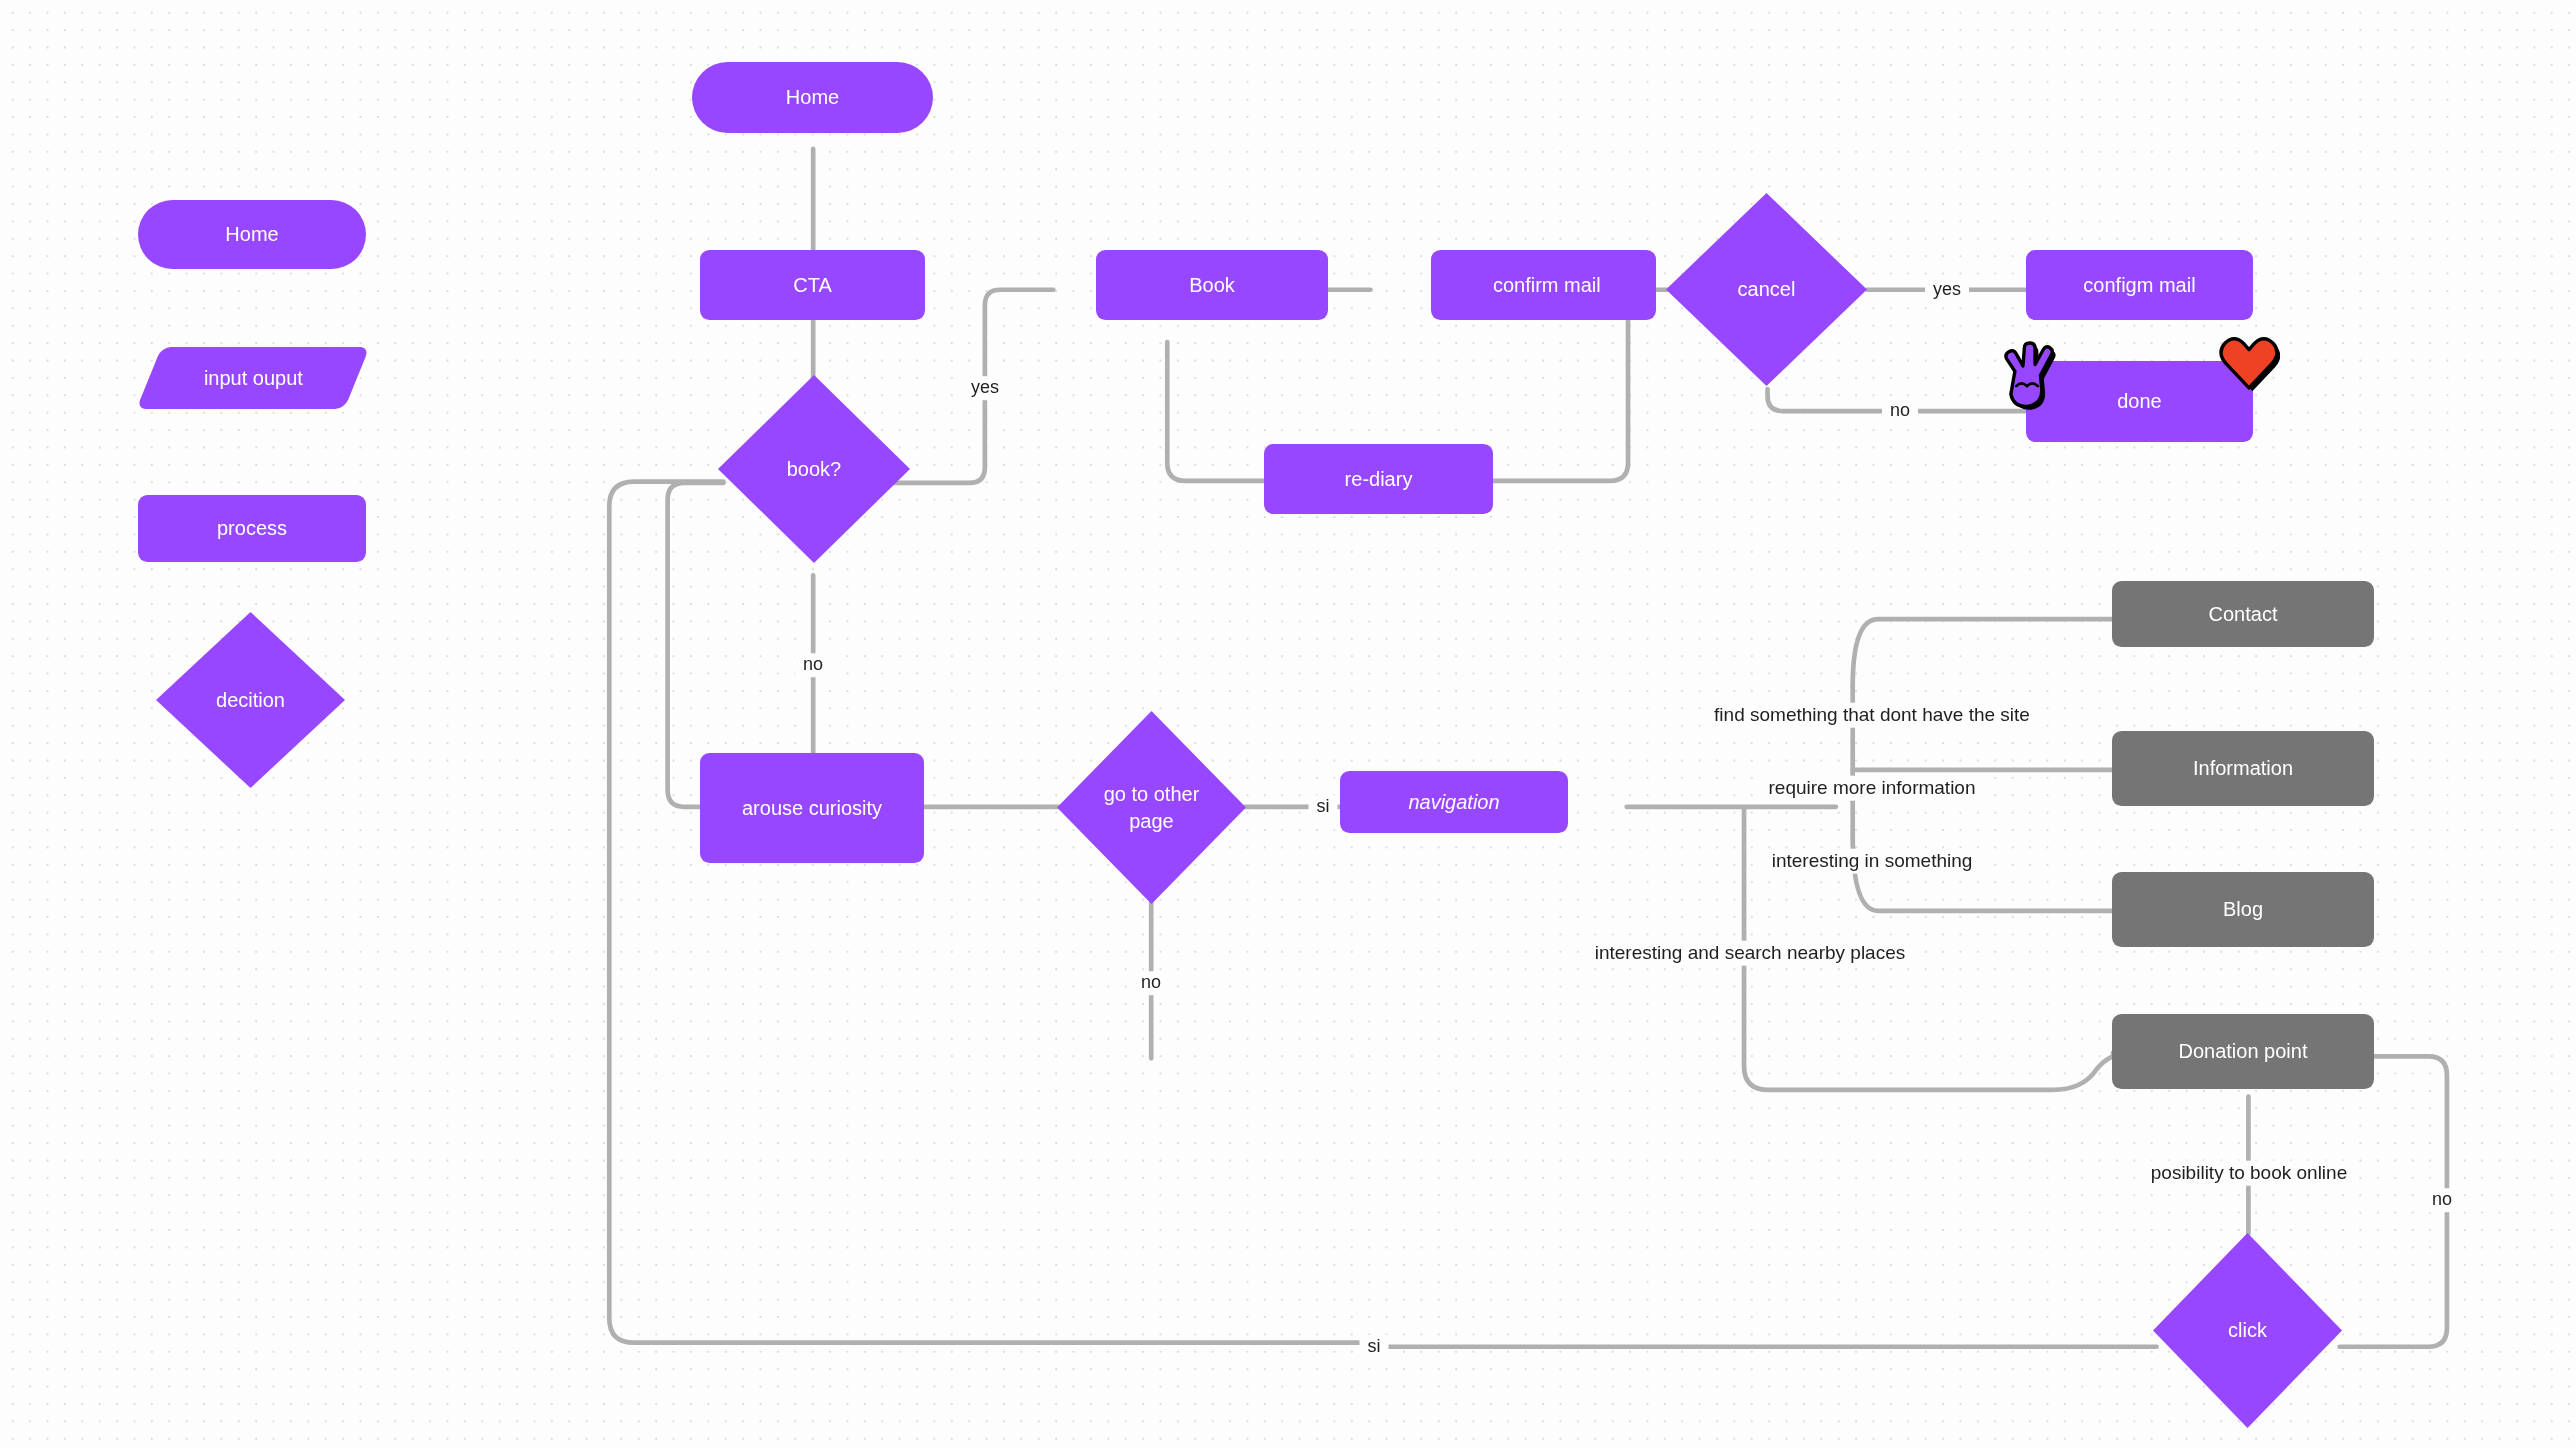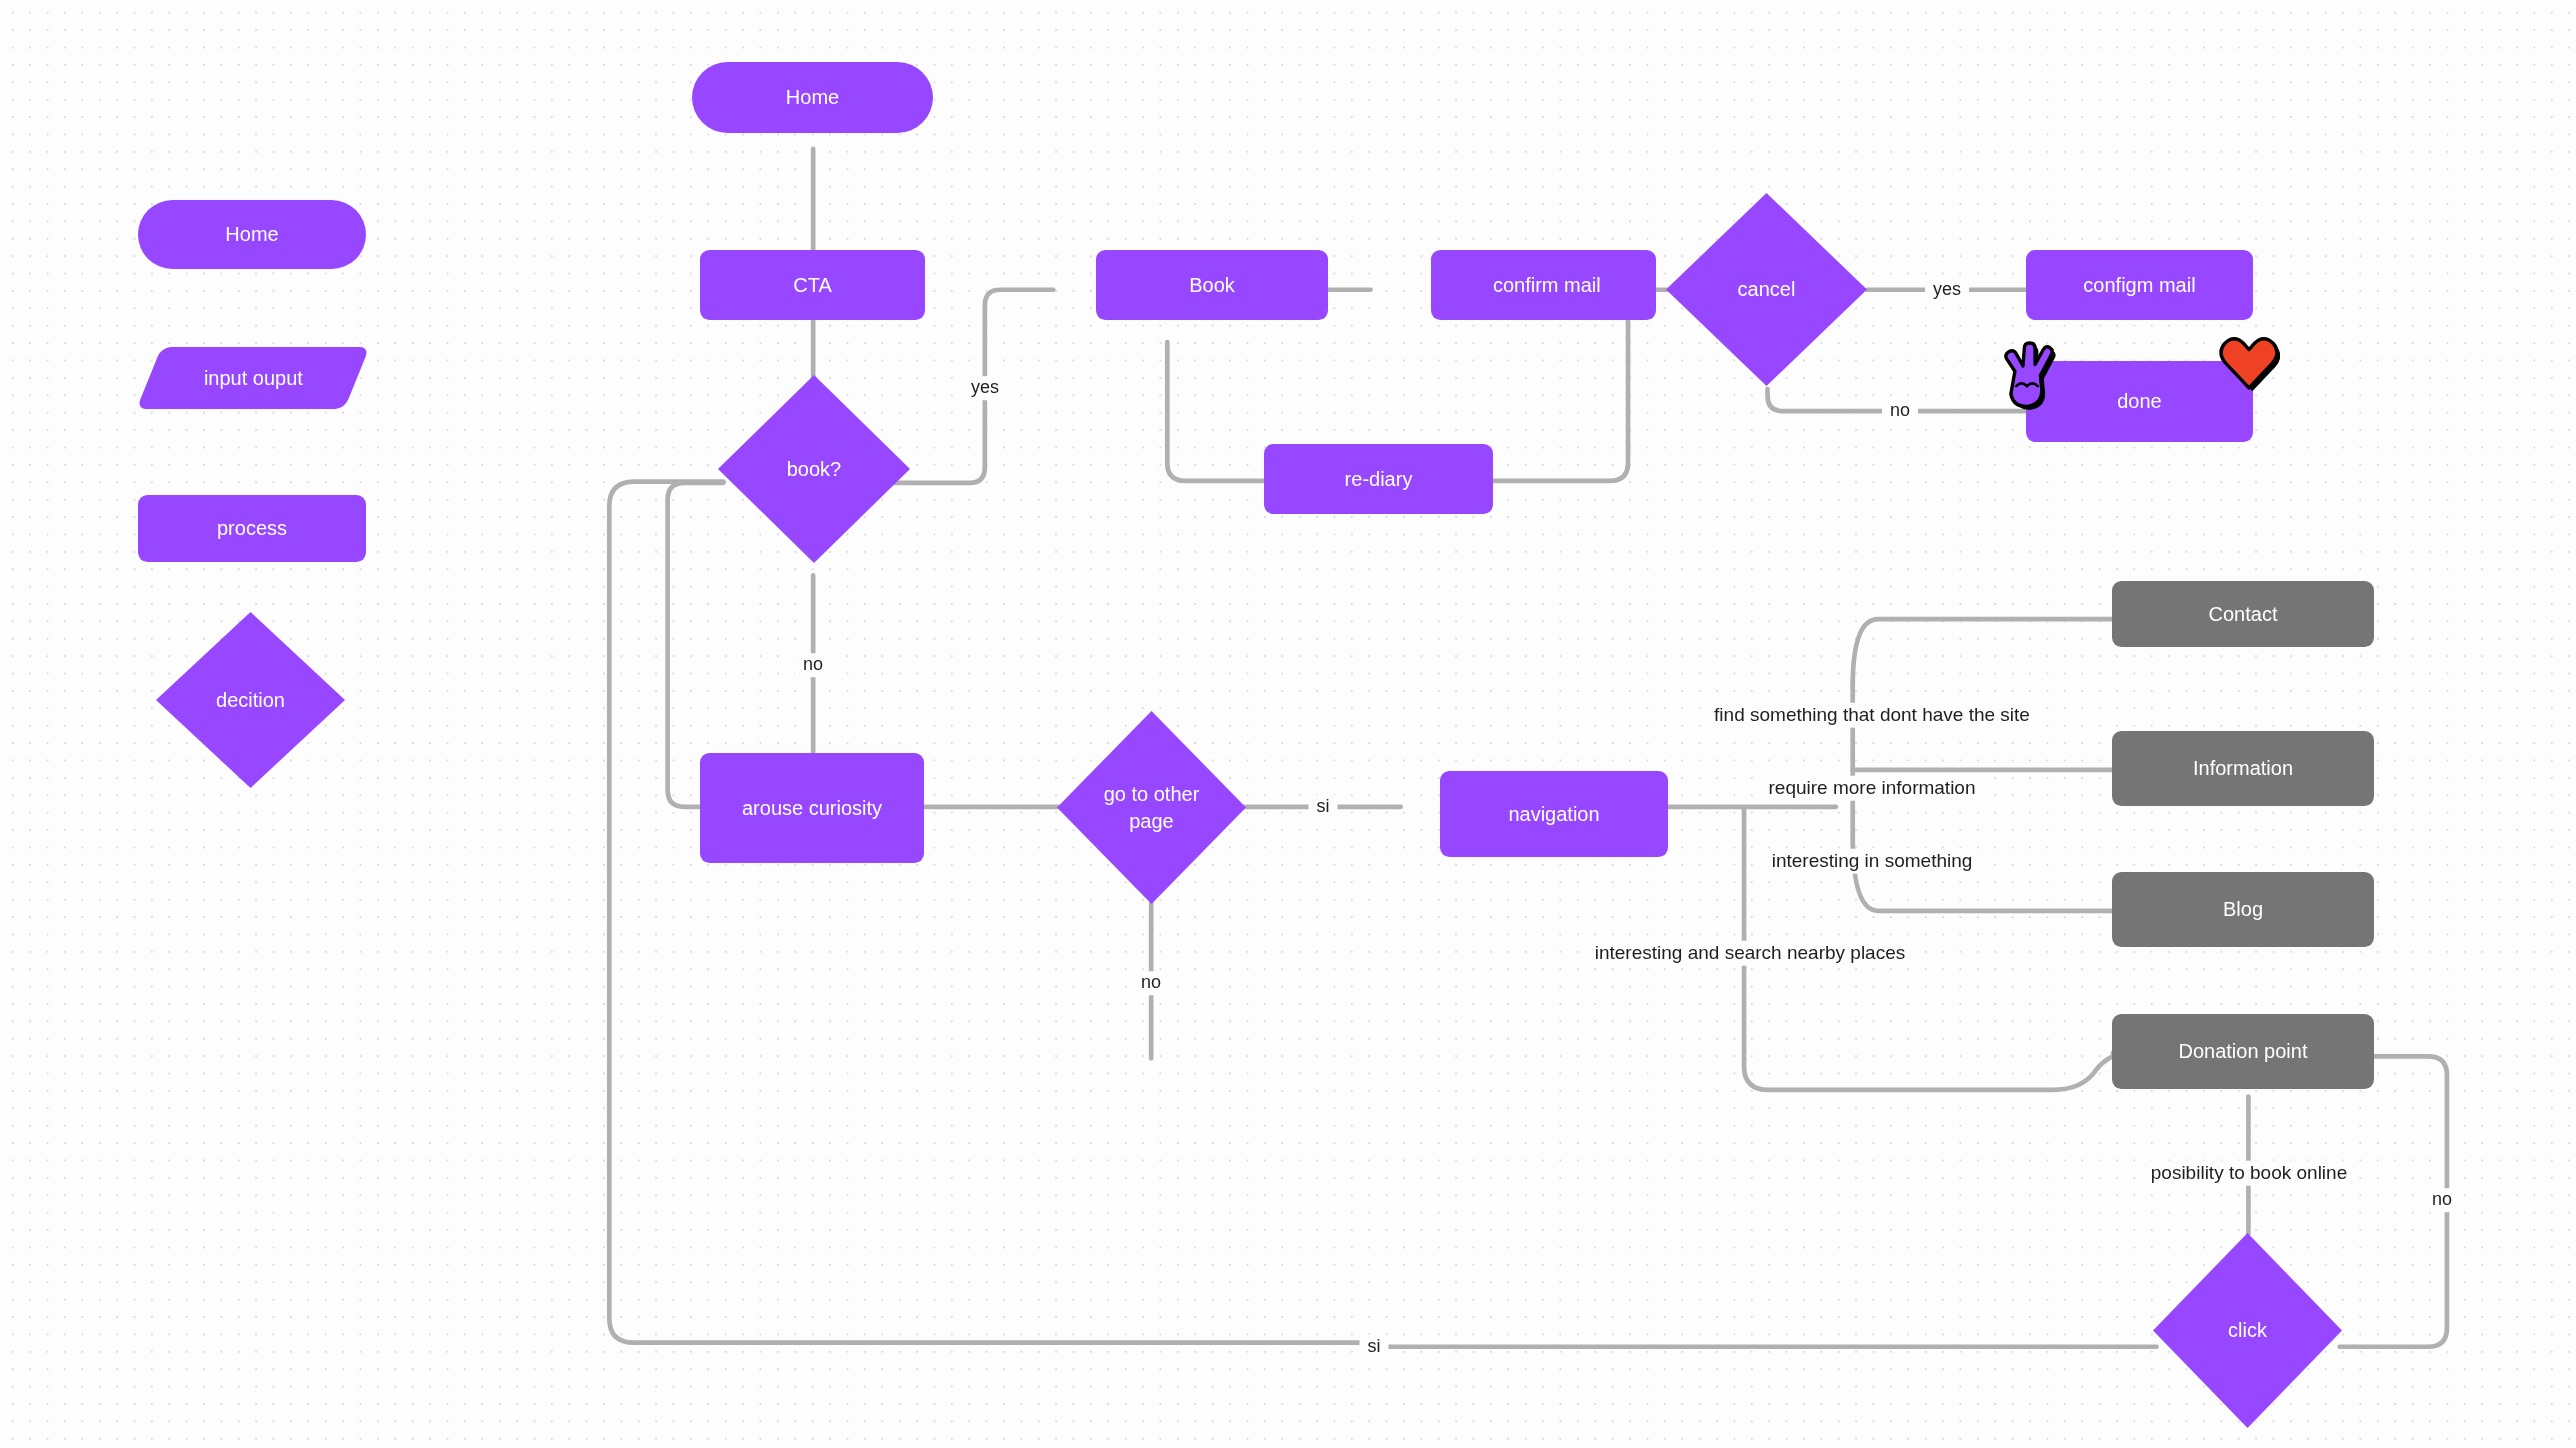--- a/index.html
+++ b/index.html
@@ -233,21 +233,21 @@
 
   <div class="node purple rect" style="left:700px; top:753px; width:224px; height:110px;">
     <span>arouse curiosity</span>
   </div>
 
   <div class="node diamond" style="left:1057px; top:711px; width:189px; height:193px;">
     <div class="dia-shape"></div>
     <div class="dia-label">go to other page</div>
   </div>
 
-  <div class="node purple rect" style="left:1440px; top:771px; width:228px; height:86px;">
+  <div class="node purple rect" style="left:1340px; top:771px; width:228px; height:62px;font-style:italic;">
     <span>navigation</span>
   </div>
 
 
   <div class="node gray rect" style="left:2112px; top:581px; width:262px; height:66px;">
     <span>Contact</span>
   </div>
 
   <div class="node gray rect" style="left:2112px; top:731px; width:262px; height:75px;">
     <span>Information</span>

